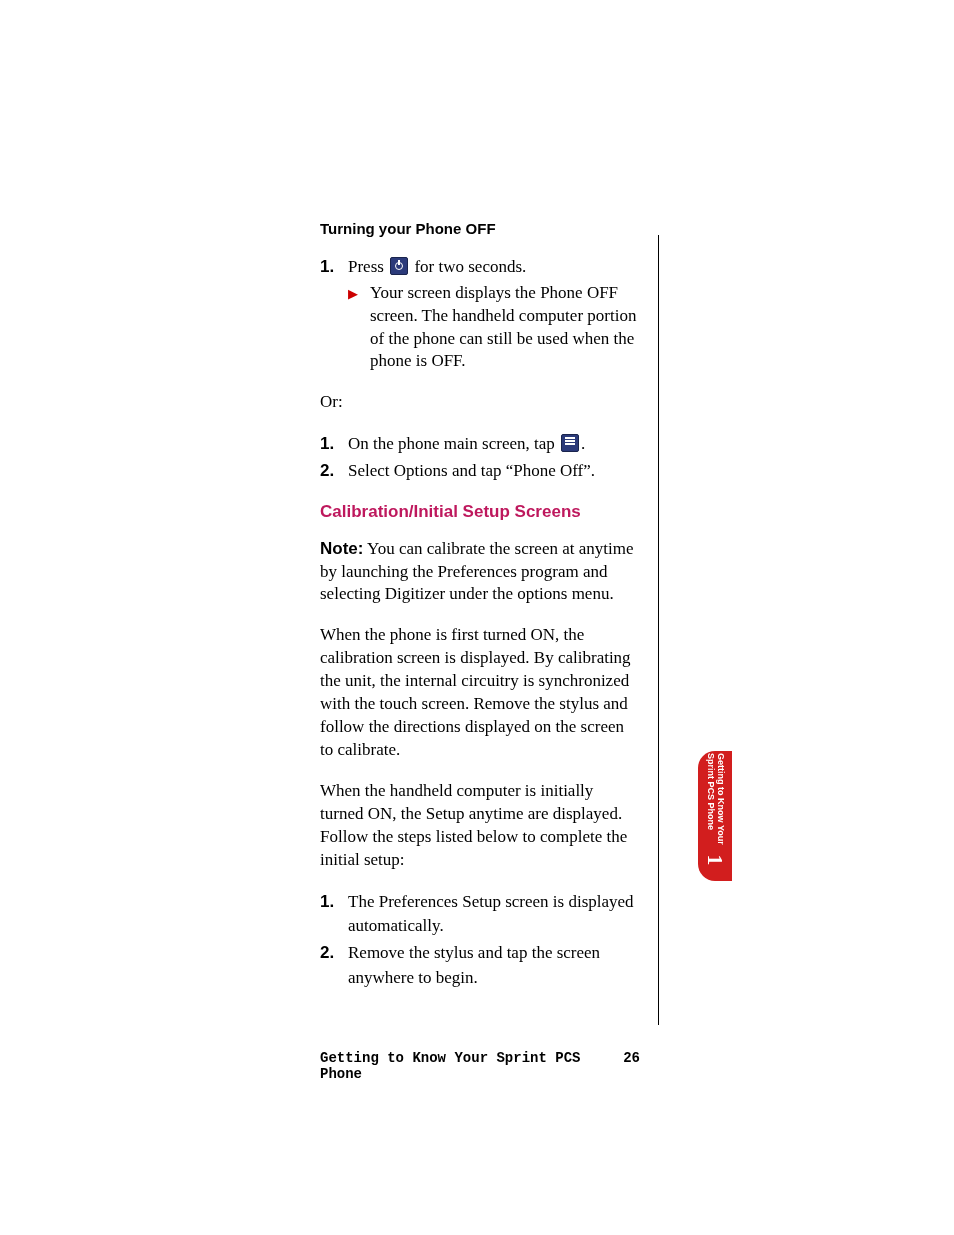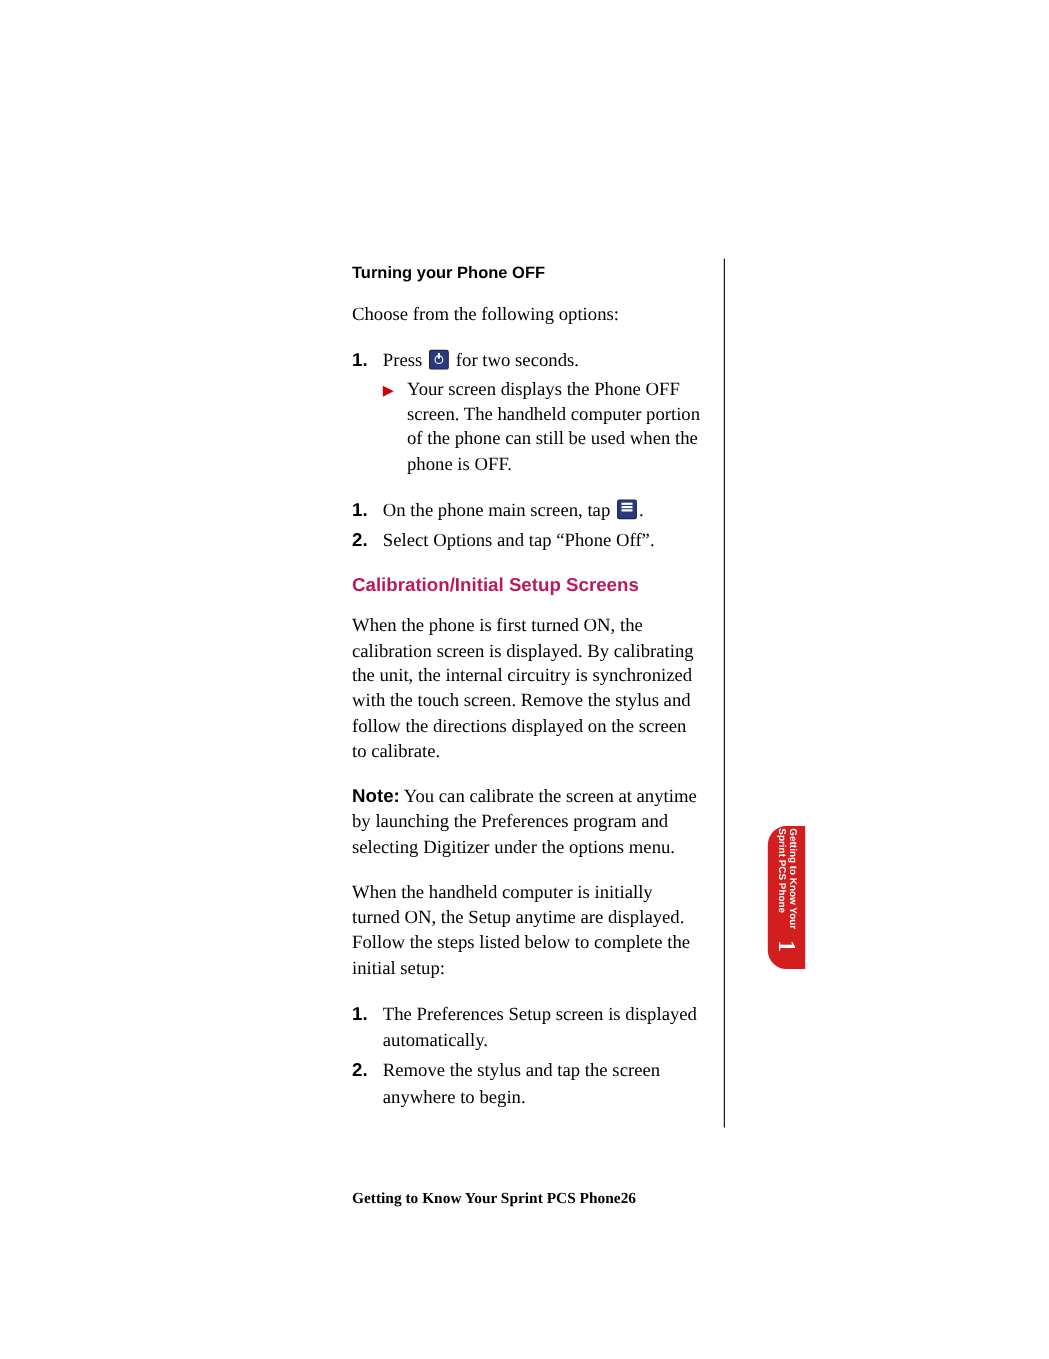--- a/index.html
+++ b/index.html
@@ -8,21 +8,21 @@
     width: 954px;
     height: 1235px;
     background: #fff;
     font-family: "Times New Roman", Times, serif;
     color: #000;
     position: relative;
   }
   .page {
     position: absolute;
     left: 320px;
-    top: 240px;
+    top: 220px;
     width: 320px;
   }
   .divider {
     position: absolute;
     left: 658px;
     top: 235px;
     width: 0;
     height: 790px;
     border-left: 1px solid #000;
   }
@@ -143,71 +143,71 @@
     text-align: center;
     font-family: "Times New Roman", serif;
     font-weight: bold;
     font-size: 22px;
     transform: rotate(90deg);
   }
   
   .footer {
     position: absolute;
     left: 320px;
-    top: 1083px;
+    top: 1050px;
     width: 320px;
-    font-family: Liberation Serif, serif;
+    font-family: Liberation Mono, monospace;
     font-weight: bold;
     font-size: 14px;
     display: flex;
   }
 </style>
 </head>
 <body>
 
 <div class="page">
 
   <p class="h-sub">Turning your Phone OFF</p>
 
-  <p class="body-text">Choose from the following options:</p>
 
   <div class="ol-block">
     <div class="ol-item">
       <span class="ol-num">1.</span>
       <span class="ol-content">
         <span>Press </span><span class="inline-icon power"></span><span> for two seconds.</span>
         <div class="bullet-row">
           <span class="bullet-arrow">▶</span>
           <span class="bullet-text">Your screen displays the Phone OFF screen. The handheld computer portion of the phone can still be used when the phone is OFF.</span>
         </div>
       </span>
     </div>
   </div>
 
+  <p class="body-text">Or:</p>
 
   <div class="ol-block">
     <div class="ol-item">
       <span class="ol-num">1.</span>
       <span class="ol-content">
         <span>On the phone main screen, tap </span><span class="inline-icon menu"></span><span>.</span>
       </span>
     </div>
     <div class="ol-item">
       <span class="ol-num">2.</span>
       <span class="ol-content">Select Options and tap “Phone Off”.</span>
     </div>
   </div>
 
   <p class="h-section">Calibration/Initial Setup Screens</p>
 
-  <p class="body-text">When the phone is first turned ON, the calibration screen is displayed. By calibrating the unit, the internal circuitry is synchronized with the touch screen. Remove the stylus and follow the directions displayed on the screen to calibrate.</p>
-
   <p class="body-text">
     <span class="note-label">Note:</span><span>  You can calibrate the screen at anytime by launching the Preferences program and selecting Digitizer under the options menu.</span>
   </p>
+
+  <p class="body-text">When the phone is first turned ON, the calibration screen is displayed. By calibrating the unit, the internal circuitry is synchronized with the touch screen. Remove the stylus and follow the directions displayed on the screen to calibrate.</p>
 
 
   <p class="body-text">When the handheld computer is initially turned ON, the Setup anytime are displayed. Follow the steps listed below to complete the initial setup:</p>
 
   <div class="ol-block">
     <div class="ol-item">
       <span class="ol-num">1.</span>
       <span class="ol-content">The Preferences Setup screen is displayed automatically.</span>
     </div>
     <div class="ol-item">

